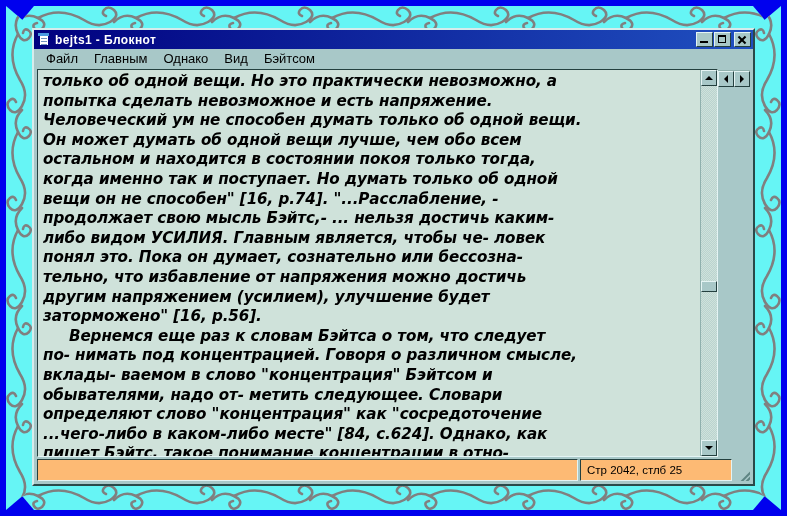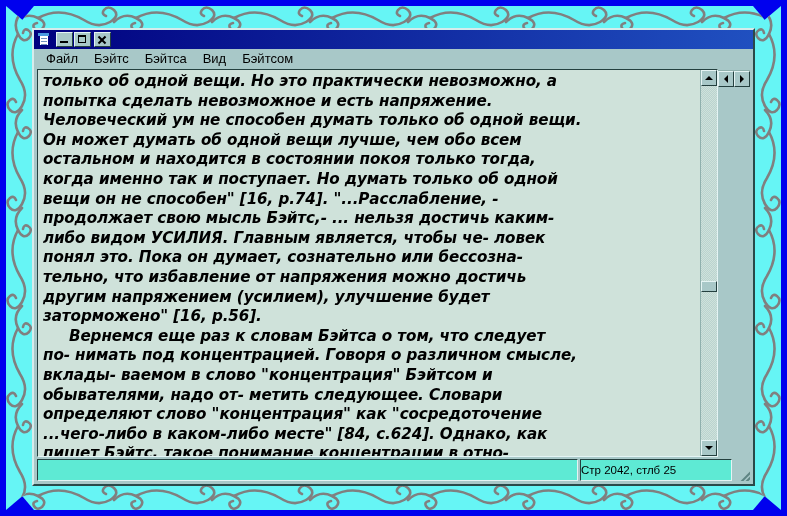--- a/index.html
+++ b/index.html
@@ -264,29 +264,29 @@
 
   
   #statusbar {
     height: 22px;
     flex: none;
     display: flex;
     margin: 2px 3px 3px 3px;
     align-items: stretch;
   }
   .status-pane {
-    background: #5eead4;
+    background: #fdba74;
     border-top: 1.5px solid #24403f;
     border-left: 1.5px solid #24403f;
     border-right: 1.5px solid #e4f4f4;
     border-bottom: 1.5px solid #e4f4f4;
     box-sizing: border-box;
     display: flex;
     align-items: center;
-    padding: 0 0;
+    padding: 0 6px;
     font-size: 11.5px;
     color: #000;
     white-space: nowrap;
   }
   #status-main { flex: 1; margin-right: 2px; }
   #status-pos  { width: 152px; flex: none; }
   #grip {
     width: 18px; flex: none;
     position: relative;
     background: #a8c8c8;
@@ -391,36 +391,37 @@
 </div>
 
 <div id="window">
 
   <div id="titlebar">
     <div id="title-icon">
       <div class="pad"></div>
       <div class="spiral"></div>
       <div class="lines"></div>
     </div>
+    <div id="title-text">bejts1 - Блокнот</div>
     <div class="winbtn">
         <span class="min"></span>
       </div>
     <div class="winbtn">
         <span class="max"></span>
       </div>
     <div class="winbtn gap">
         <span class="cl1"></span>
         <span class="cl2"></span>
       </div>
   </div>
 
   <div id="menubar">
     <div class="menu-item">Файл</div>
-    <div class="menu-item">Бэйтс</div>
-    <div class="menu-item">Бэйтса</div>
+    <div class="menu-item">Главным</div>
+    <div class="menu-item">Однако</div>
     <div class="menu-item">Вид</div>
     <div class="menu-item">Бэйтсом</div>
   </div>
 
   <div id="client">
 
     <div id="editrow">
       <div id="textarea">
         <p>только об одной вещи. Но это практически невозможно, а
 попытка сделать невозможное и есть напряжение.

